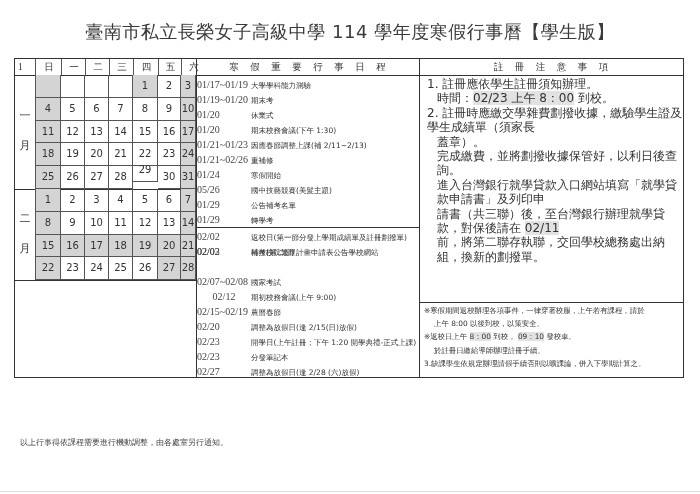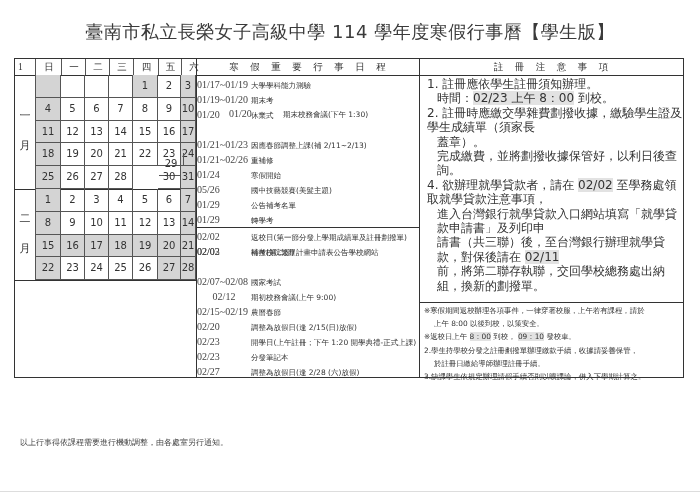--- a/index.html
+++ b/index.html
@@ -91,21 +91,21 @@
       <div class="cal-cell" style="left: 46px; top: 84.4px; width: 24px; height: 22.8px; line-height: 22.8px; border-left: none;">19</div>
       <div class="cal-cell" style="left: 70px; top: 84.4px; width: 24px; height: 22.8px; line-height: 22.8px; border-left: none;">20</div>
       <div class="cal-cell" style="left: 94px; top: 84.4px; width: 24px; height: 22.8px; line-height: 22.8px; border-left: none;">21</div>
       <div class="cal-cell" style="left: 118px; top: 84.4px; width: 25px; height: 22.8px; line-height: 22.8px; border-left: none;">22</div>
       <div class="cal-cell" style="left: 143px; top: 84.4px; width: 23px; height: 22.8px; line-height: 22.8px; border-left: none;">23</div>
       <div class="cal-cell gray" style="left: 166px; top: 84.4px; width: 15px; height: 22.8px; line-height: 22.8px; border-left: none;">24</div>
       <div class="cal-cell gray" style="left: 20px; top: 107.2px; width: 26px; height: 22.8px; line-height: 22.8px; border-left: 1px solid rgb(85, 85, 85);">25</div>
       <div class="cal-cell" style="left: 46px; top: 107.2px; width: 24px; height: 22.8px; line-height: 22.8px; border-left: none;">26</div>
       <div class="cal-cell" style="left: 70px; top: 107.2px; width: 24px; height: 22.8px; line-height: 22.8px; border-left: none;">27</div>
       <div class="cal-cell" style="left: 94px; top: 107.2px; width: 24px; height: 22.8px; line-height: 22.8px; border-left: none;">28</div>
-      <div class="cal-cell" style="left: 118px; top: 94px; width: 25px; height: 22.8px; line-height: 22.8px; border-left: none; margin-left: 26px;">29</div>
+      <div class="cal-cell" style="left: 118px; top: 100px; width: 25px; height: 22.8px; line-height: 22.8px; border-left: none;">29</div>
       <div class="cal-cell" style="left: 143px; top: 107.2px; width: 23px; height: 22.8px; line-height: 22.8px; border-left: none;">30</div>
       <div class="cal-cell gray" style="left: 166px; top: 107.2px; width: 15px; height: 22.8px; line-height: 22.8px; border-left: none;">31</div>
       <div class="month-label" style="top: 49px;">一</div>
       <div class="month-label" style="top: 79px;">月</div>
       <div class="hline" style="left: 0px; width: 181px; top: 130px;"></div>
       <div class="cal-cell gray" style="left: 20px; top: 130px; width: 26px; height: 22.8px; line-height: 22.8px; border-left: 1px solid rgb(85, 85, 85);">1</div>
       <div class="cal-cell" style="left: 46px; top: 130px; width: 24px; height: 22.8px; line-height: 22.8px; border-left: none;">2</div>
       <div class="cal-cell" style="left: 70px; top: 130px; width: 24px; height: 22.8px; line-height: 22.8px; border-left: none;">3</div>
       <div class="cal-cell" style="left: 94px; top: 130px; width: 24px; height: 22.8px; line-height: 22.8px; border-left: none;">4</div>
       <div class="cal-cell" style="left: 118px; top: 130px; width: 25px; height: 22.8px; line-height: 22.8px; border-left: none;">5</div>
@@ -133,21 +133,21 @@
       <div class="cal-cell gray" style="left: 143px; top: 198.4px; width: 23px; height: 22.8px; line-height: 22.8px; border-left: none;">27</div>
       <div class="cal-cell gray" style="left: 166px; top: 198.4px; width: 15px; height: 22.8px; line-height: 22.8px; border-left: none;">28</div>
       <div class="month-label" style="top: 151.6px;">二</div>
       <div class="month-label" style="top: 181.6px;">月</div>
       <div class="hline" style="left: 0px; width: 181px; top: 221.2px;"></div>
     </div>
   <div class="events" id="events-list">
       <div class="ev" style="top: 0px;"><span class="d">01/17~01/19</span><span class="t">大學學科能力測驗</span></div>
       <div class="ev" style="top: 15px;"><span class="d">01/19~01/20</span><span class="t">期末考</span></div>
       <div class="ev" style="top: 30px;"><span class="d">01/20</span><span class="t">休業式</span></div>
-      <div class="ev" style="top: 29px; margin-left: 32px;"><span class="d">01/20</span><span class="t">期末校務會議(下午 1:30)</span></div>
+      <div class="ev" style="top: 45px;"><span class="d">01/20</span><span class="t">期末校務會議(下午 1:30)</span></div>
       <div class="ev" style="top: 60px;"><span class="d">01/21~01/23</span><span class="t">因應春節調整上課(補 2/11~2/13)</span></div>
       <div class="ev" style="top: 75px;"><span class="d">01/21~02/26</span><span class="t">重補修</span></div>
       <div class="ev" style="top: 90px;"><span class="d">01/24</span><span class="t">寒假開始</span></div>
       <div class="ev" style="top: 105px;"><span class="d">05/26</span><span class="t">國中技藝競賽(美髮主題)</span></div>
       <div class="ev" style="top: 120px;"><span class="d">01/29</span><span class="t">公告補考名單</span></div>
       <div class="ev" style="top: 135px;"><span class="d">01/29</span><span class="t">轉學考</span></div>
       <div class="ev" style="top: 152px;"><span class="d">02/02</span><span class="t">返校日(第一節分發上學期成績單及註冊劃撥單)</span></div>
       <div class="ev" style="top: 167px;"><span class="d">02/02</span><span class="t">補考(第二節)</span></div>
       <div class="ev" style="top: 167px;"><span class="d">02/03</span><span class="t">科技校院繁星計畫申請表公告學校網站</span></div>
       <div class="ev" style="top: 197px;"><span class="d">02/07~02/08</span><span class="t">國家考試</span></div>
@@ -158,30 +158,28 @@
       <div class="ev" style="top: 272px;"><span class="d">02/23</span><span class="t">分發筆記本</span></div>
       <div class="ev" style="top: 287px;"><span class="d">02/27</span><span class="t">調整為放假日(逢 2/28 (六)放假)</span></div>
     </div>
 
   <div class="notes" style="left:412px;">
     <p>1. 註冊應依學生註冊須知辦理。</p>
     <p class="ind"><span>時間：</span><span class="hl">02/23 上午 8：00</span><span> 到校。</span></p>
     <p>2.  註冊時應繳交學雜費劃撥收據，繳驗學生證及學生成績單（須家長</p>
     <p class="ind">蓋章）。</p>
     <p class="ind">完成繳費，並將劃撥收據保管好，以利日後查詢。</p>
-    <p><span>4.  欲辦理就學貸款者，請在 </span><span class="hl">02/02</span><span> 至學務處領取就學貸款注意事項，</span></p>
     <p class="ind">進入台灣銀行就學貸款入口網站填寫「就學貸款申請書」及列印申</p>
     <p class="ind"><span>請書（共三聯）後，至台灣銀行辦理就學貸款，對保後請在 </span><span class="hl">02/11</span></p>
     <p class="ind">前，將第二聯存執聯，交回學校總務處出納組，換新的劃撥單。</p>
   </div>
 
   <div class="notes2" style="left:409px;">
     <p>※寒假期間返校辦理各項事件，一律穿著校服，上午若有課程，請於</p>
     <p class="ind">上午 8:00 以後到校，以策安全。</p>
     <p><span>※返校日上午 </span><span class="hl">8：00</span><span> 到校， </span><span class="hl">09：10</span><span> 發校車。</span></p>
-    <p>2.學生持學校分發之註冊劃撥單辦理繳款手續，收據請妥善保管，</p>
     <p class="ind">於註冊日繳給導師辦理註冊手續。</p>
     <p>3.缺課學生依規定辦理請假手續否則以曠課論，併入下學期計算之。</p>
   </div>
 </div>
 
 <div class="footer">以上行事得依課程需要進行機動調整，由各處室另行通知。</div>
 <div class="bottom-rule"></div>
 
 </body></html>

